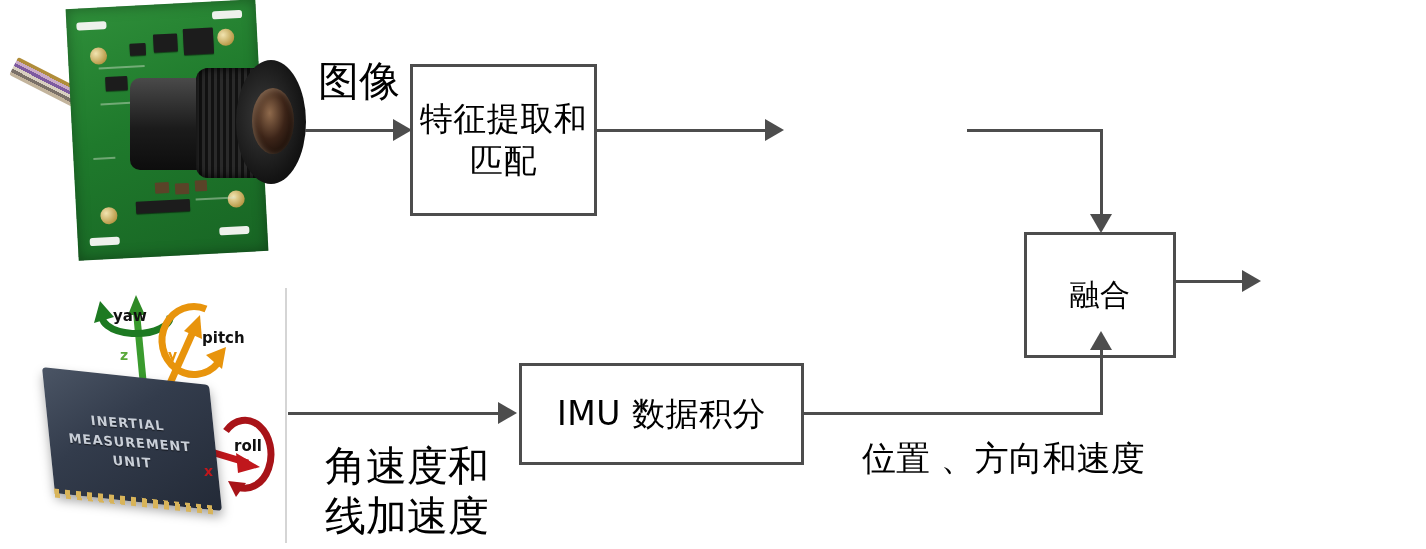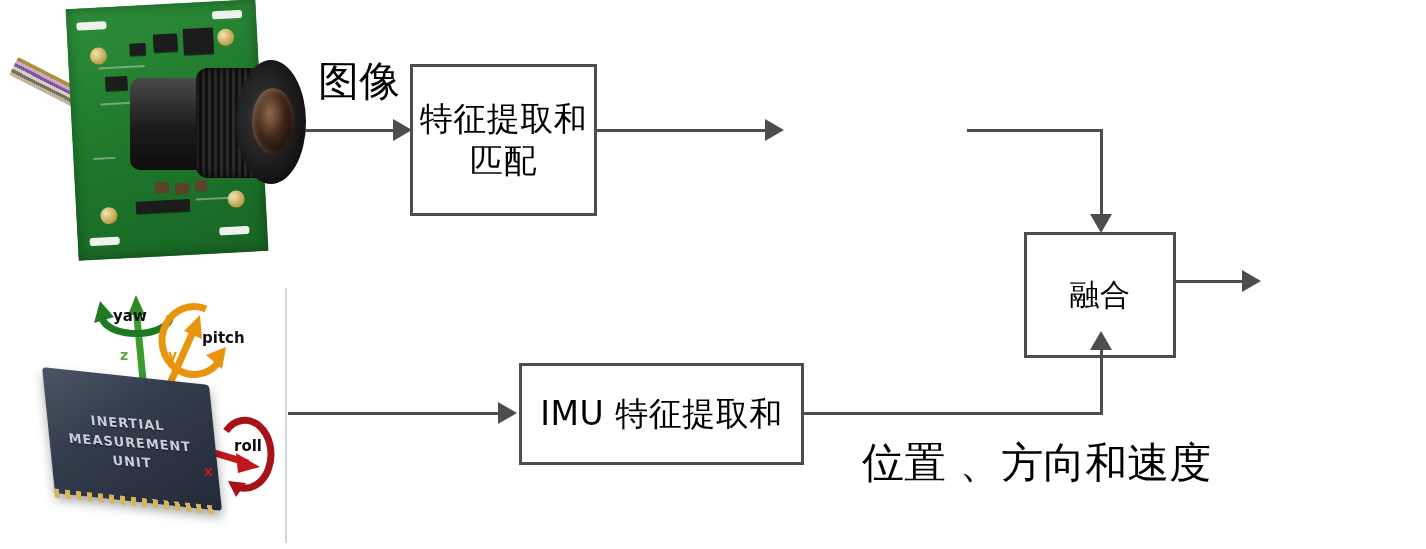--- a/index.html
+++ b/index.html
@@ -44,21 +44,21 @@
     color: #000000;
     font-size: 41px;
     line-height: 1.18;
     white-space: pre;
   }
   #lbl-image        { left: 318px;  top: 57px; }
   #lbl-image-feat   { left: 630px;  top: 57px; }
   #lbl-pos-scale    { left: 993px;  top: 57px; font-size: 33px; }
   #lbl-optimized    { left: 1270px; top: 224px; font-size: 34px; line-height: 1.22; }
   #lbl-angular      { left: 325px;  top: 441px; line-height: 1.22; }
-  #lbl-pos-ori-vel  { left: 862px;  top: 438px; font-size: 42px; }
+  #lbl-pos-ori-vel  { left: 862px;  top: 438px; font-size: 34px; }
 
   
   .line-h, .line-v {
     position: absolute;
     background: #4d4d4d;
   }
   .line-h { height: 3px; }
   .line-v { width: 3px; }
 
   .arrow {
@@ -304,21 +304,21 @@
   </div>
 
   <div id="photo-divider"></div>
 
   <div class="proc-box" id="box-feature" style="white-space:pre-line;margin-top:12px;">特征提取和
 匹配</div>
 
 
   <div class="proc-box" id="box-fusion" style="white-space:pre-line;">融合</div>
 
-  <div class="proc-box" id="box-imu" style="white-space:pre-line;">IMU 特征提取和</div>
+  <div class="proc-box" id="box-imu" style="white-space:pre-line;">IMU 数据积分</div>
 
   <div class="line-h" style="left:305px; top:129px; width:92px;"></div>
   <div class="arrow arrow-right" style="left:393px; top:119px;"></div>
 
   <div class="line-h" style="left:597px; top:129px; width:172px;"></div>
   <div class="arrow arrow-right" style="left:765px; top:119px;"></div>
 
   <div class="line-h" style="left:967px; top:129px; width:136px;"></div>
   <div class="line-v" style="left:1100px; top:129px; height:88px;"></div>
   <div class="arrow arrow-down" style="left:1090px; top:214px;"></div>
@@ -331,16 +331,18 @@
   <div class="arrow arrow-up" style="left:1090px; top:331px;"></div>
 
   <div class="line-h" style="left:1176px; top:280px; width:70px;"></div>
   <div class="arrow arrow-right" style="left:1242px; top:270px;"></div>
 
   <div class="label" id="lbl-image">图像</div>
 
 
 
 
+  <div class="label" id="lbl-angular" style="white-space:pre-line;">角速度和
+线加速度</div>
 
   <div class="label" id="lbl-pos-ori-vel">位置 、方向和速度</div>
 
 </div>
 
 </body></html>

